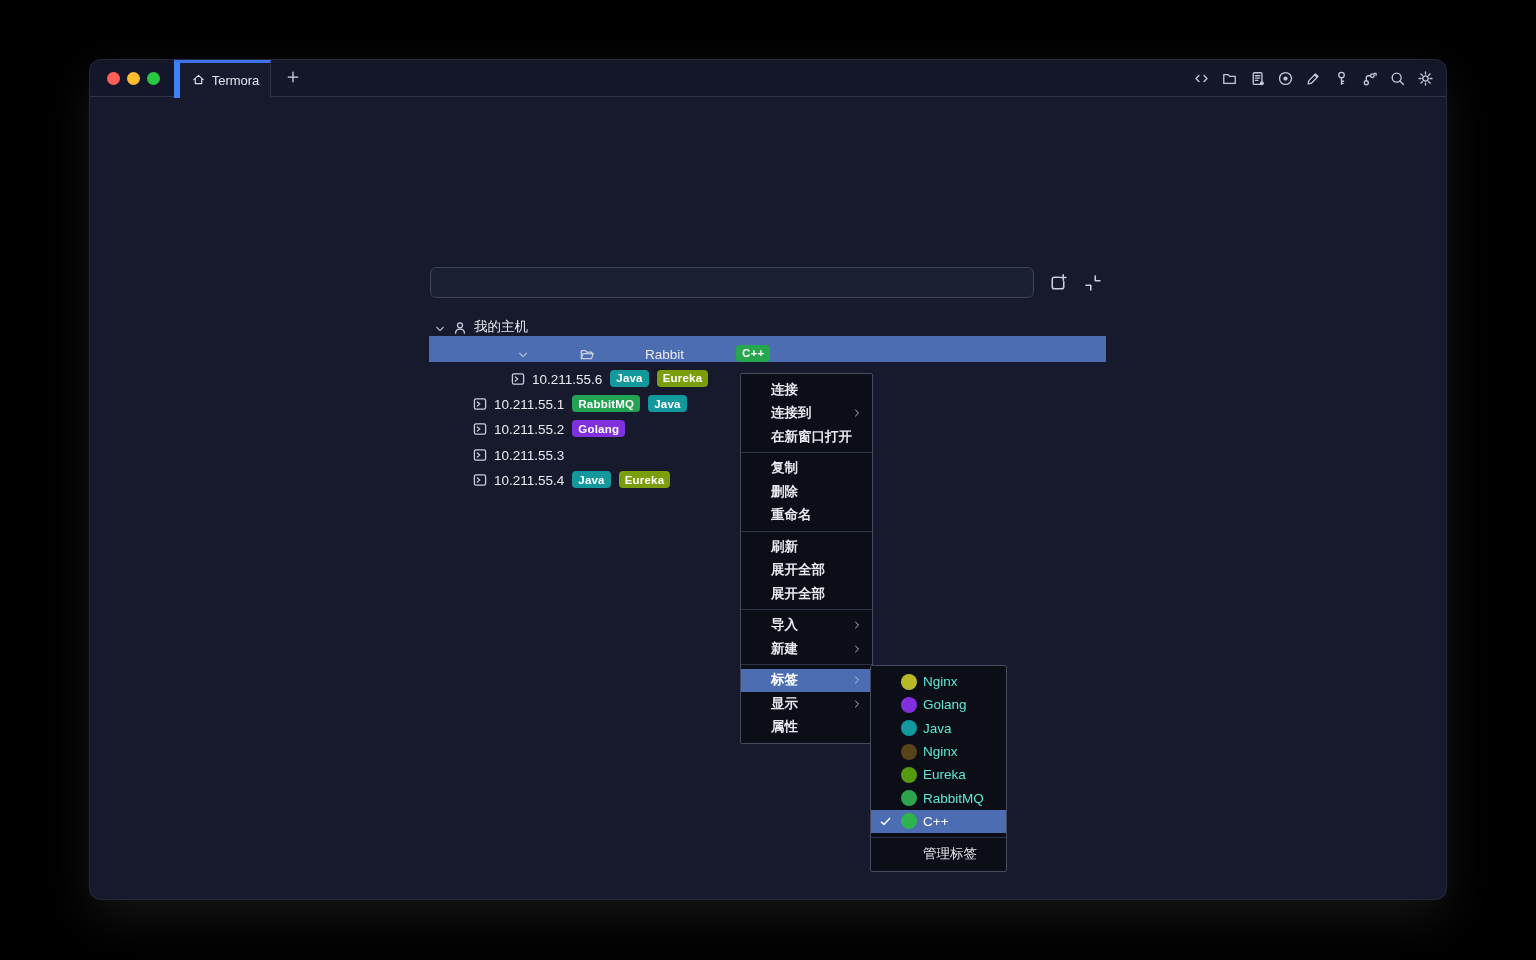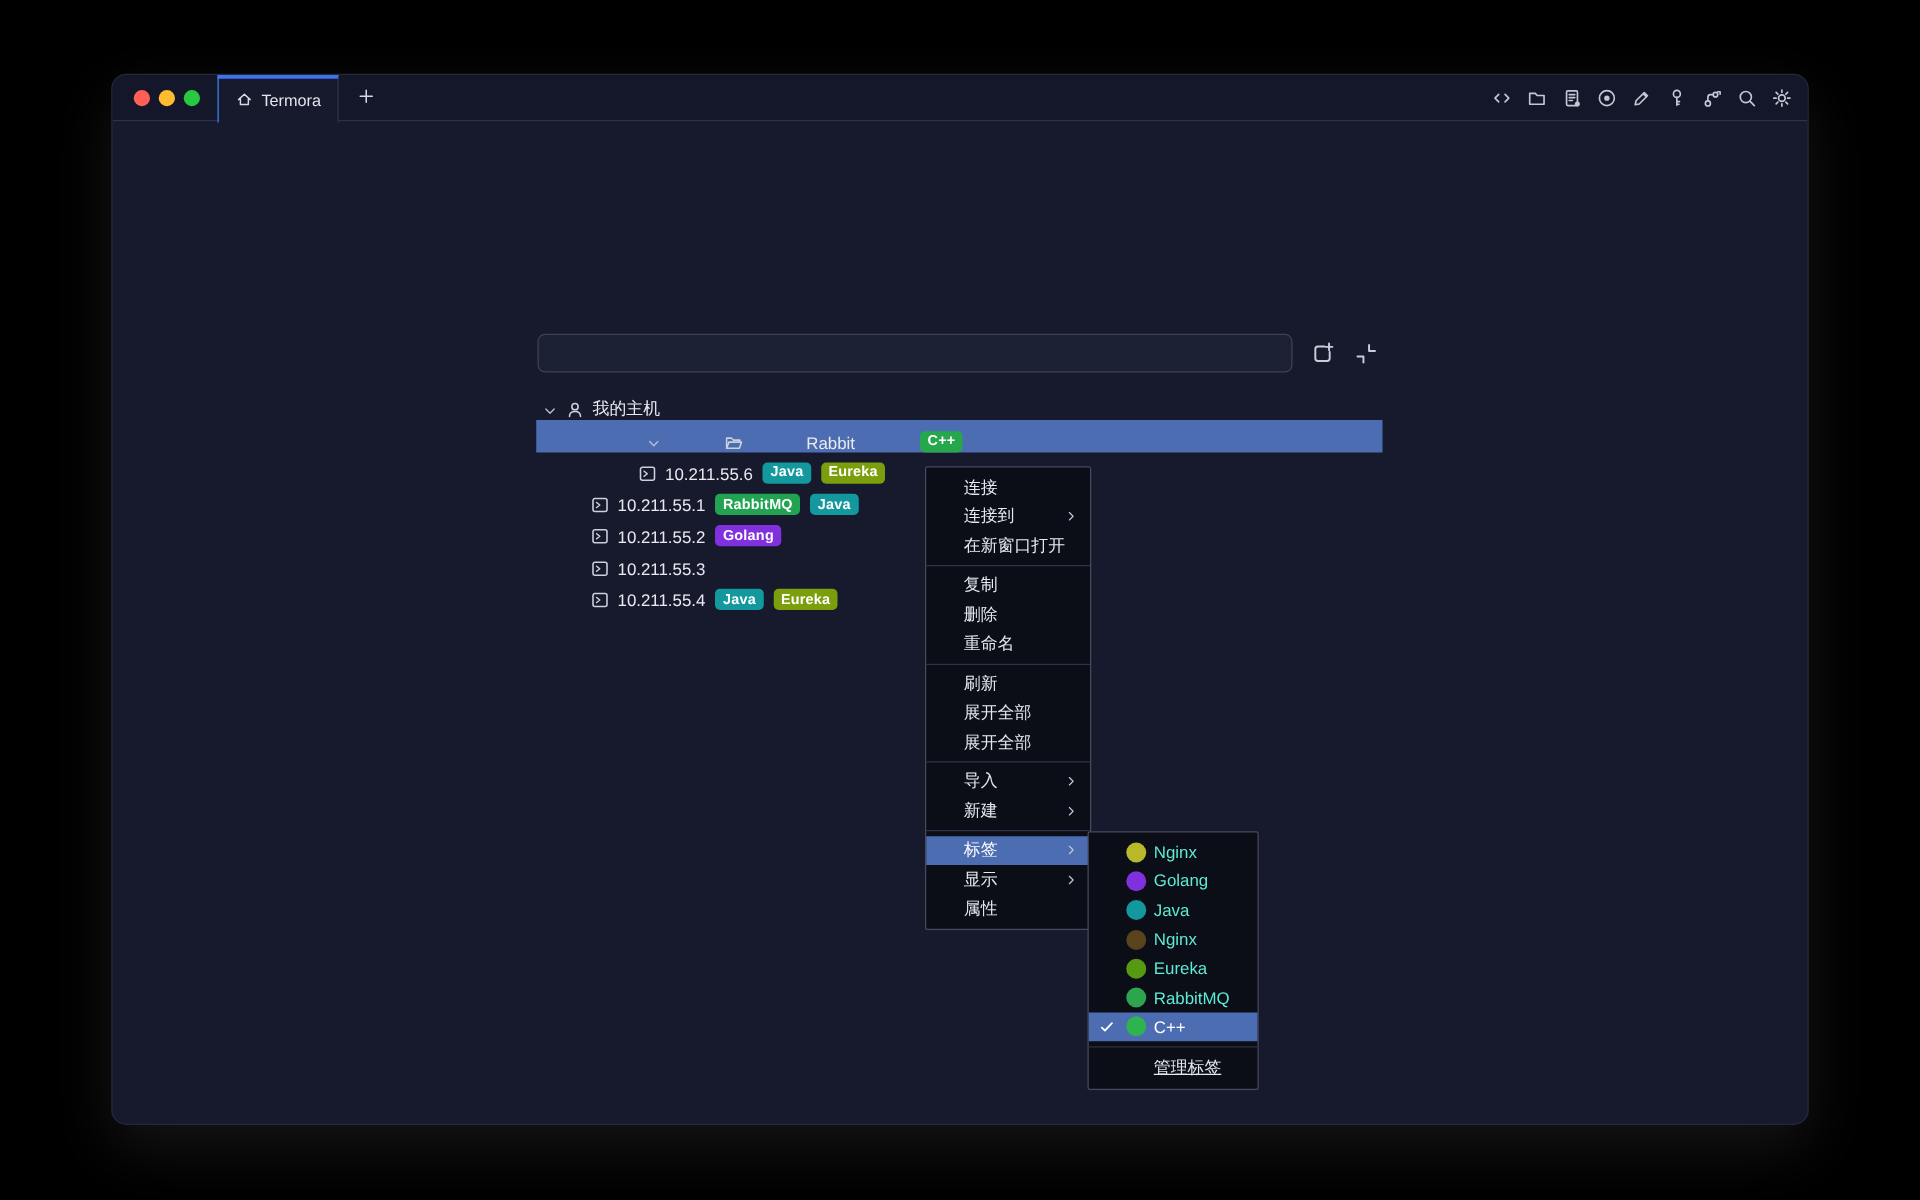--- a/index.html
+++ b/index.html
@@ -10,21 +10,21 @@
             background:#171a2d; border-radius:11px;
             box-shadow:0 0 0 1px #26293a, 0 18px 50px rgba(40,40,40,.55); }
 
   
   .tabbar { position:absolute; top:0; left:0; right:0; height:37px;
             background:#14172a; border-bottom:1px solid #2e3347;
             border-radius:11px 11px 0 0; }
   .traffic { position:absolute; left:17px; top:0; height:37px; display:flex; align-items:center; gap:7px; }
   .traffic span { width:13px; height:13px; border-radius:50%; display:block; }
   .tab { position:absolute; left:84px; top:0; width:97px; height:38px; z-index:2;
-         background:#171a2d; border-left:1px solid #3b82f6; border-right:1px solid #2e3347;
+         background:#171a2d; border-left:6px solid #3b82f6; border-right:1px solid #2e3347;
          border-top:3px solid #3d72f0; display:flex; align-items:center; justify-content:center; gap:6px;
          color:#e2e4ec; font-size:13px; }
   .newtab { position:absolute; left:188px; top:4px; width:30px; height:30px;
             display:flex; align-items:center; justify-content:center; }
   .toolbar { position:absolute; right:12px; top:0; height:37px; display:flex; align-items:center; gap:11px; }
   .toolbar .tbtn { width:17px; height:17px; display:flex; align-items:center; justify-content:center;
                    background:none; border:none; padding:0; cursor:pointer; }
 
   
   .ascii { position:absolute; top:97px; left:0; right:0; pointer-events:none; }
@@ -49,33 +49,33 @@
   .tree-row .expander { width:14px; display:flex; margin-right:5px; flex:none; }
   .tree-row .node-icon { width:16px; display:flex; margin-right:6px; flex:none; }
   .tag { display:inline-flex; align-items:center; height:17px; padding:0 6px; border-radius:4px;
          margin-left:8px; color:#fff; font-size:11.5px; font-weight:bold; letter-spacing:.2px; }
 
   
   .menu { position:absolute; background:#0b0d17; border:1px solid #454a5e; padding:4px 0;
           z-index:10; border-radius:2px; }
   .ctx-menu { left:650px; top:313px; width:133px; }
   .menu-item { height:23.5px; display:flex; align-items:center; padding:0 9px 0 30px;
-               font-size:13.5px; color:#e6e8ef; cursor:default; }
+               font-size:13.5px; color:#e6e8ef; cursor:default;font-weight:bold; }
   .menu-item.highlighted { background:#4c6db1; color:#fff; }
   .menu-item .arrow { margin-left:auto; display:flex; }
   .menu-sep { height:1px; background:#2e3347; margin:3.5px 0; }
 
   .sub-menu { left:780px; top:605px; width:137px; }
   .sub-item { height:23.3px; display:flex; align-items:center; padding:0 8px; font-size:13.5px;
               color:#5eead4; cursor:default; }
   .sub-item.highlighted { background:#4c6db1; color:#fff; }
   .sub-item .checkslot { width:22px; display:flex; flex:none; }
   .sub-item .dot { width:16px; height:16px; border-radius:50%; margin-right:6px; flex:none; }
   .menu-footer { height:26px; display:flex; align-items:center; padding-left:52px;
-                 font-size:13.5px; color:#e6e8ef; cursor:default;text-decoration:underline; }
+                 font-size:13.5px; color:#e6e8ef; cursor:default; }
 </style>
 </head>
 <body>
 
 <div class="window">
 
   <div class="tabbar">
     <div class="traffic">
       <span style="background:#ff5f57"></span>
       <span style="background:#febc2e"></span>

